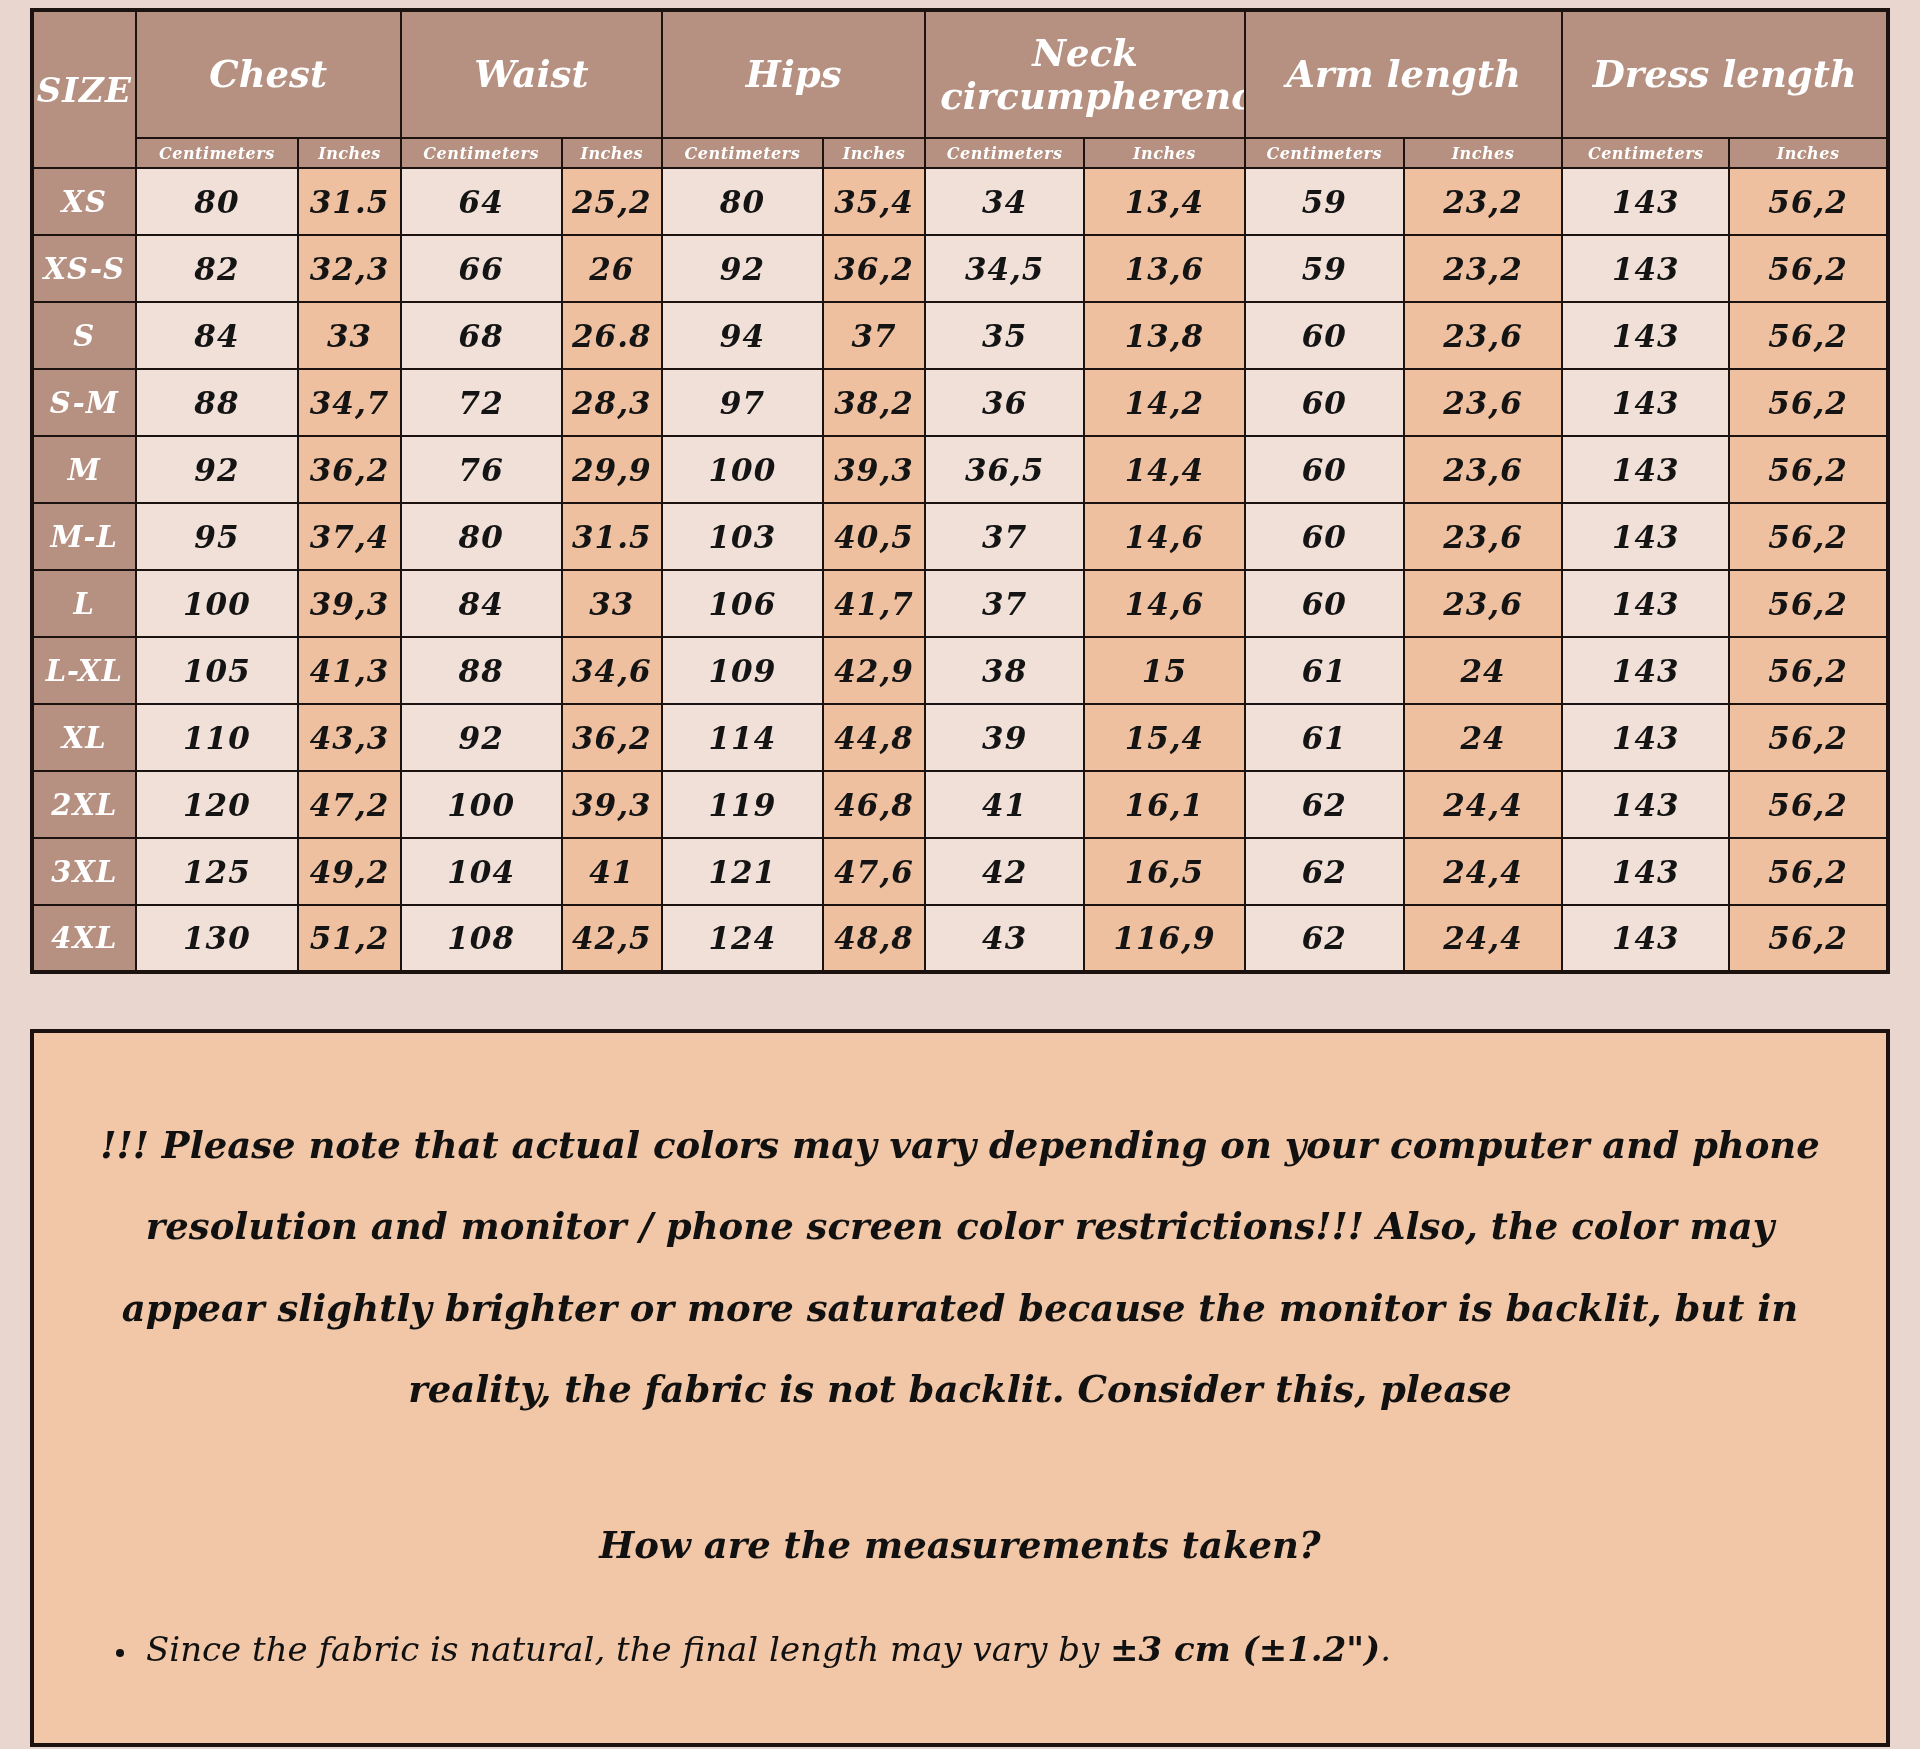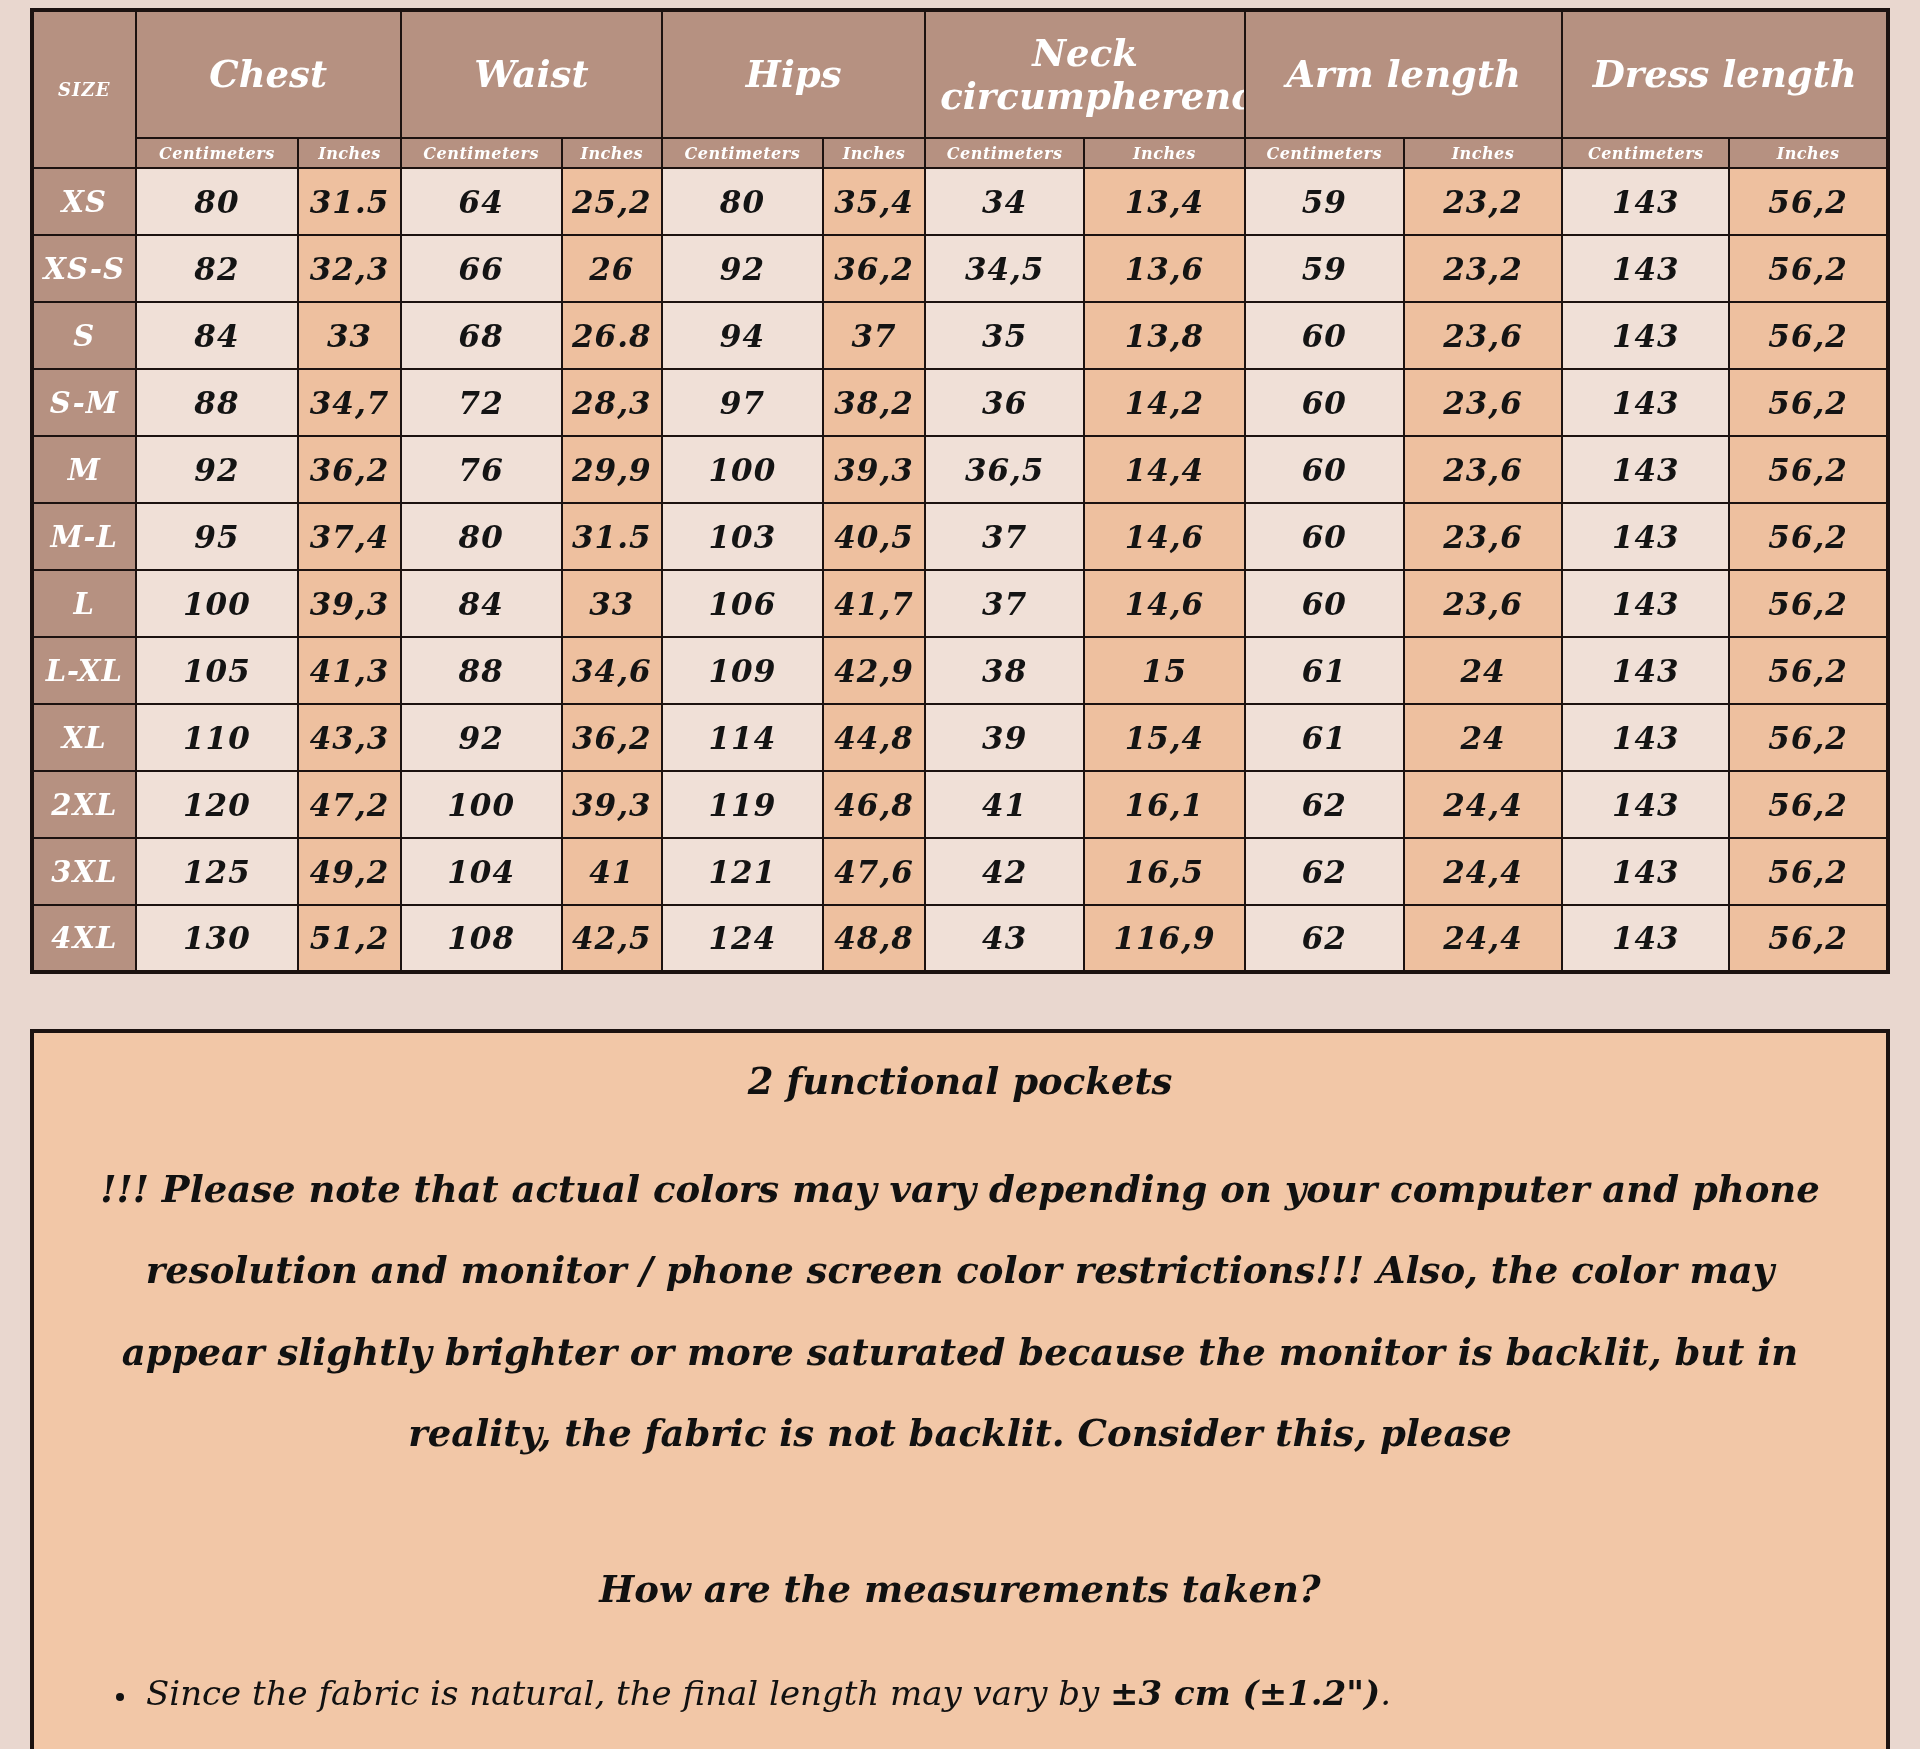--- a/index.html
+++ b/index.html
@@ -33,21 +33,21 @@
     border:2px solid var(--border);
     text-align:center;vertical-align:middle;
     overflow:hidden;
   }
   thead tr.group-row{height:128px;}
   thead tr.unit-row{height:30px;}
   tbody tr{height:67px;}
 
   th.size-head{
     background:var(--table-header-bg);color:var(--header-text);
-    font-style:italic;font-weight:600;font-size:18px;letter-spacing:1px;
+    font-style:italic;font-weight:600;font-size:34px;letter-spacing:1px;
   }
   th.group-head{
     background:var(--table-header-bg);color:var(--header-text);
     font-style:italic;font-weight:600;font-size:37px;line-height:1.15;
     padding:0 14px;
   }
   th.unit-head{
     background:var(--table-header-bg);color:var(--header-text);
     font-style:italic;font-weight:700;font-size:16px;letter-spacing:.5px;
   }
@@ -320,21 +320,20 @@
           <td class="in-cell">116,9</td>
           <td class="cm-cell">62</td>
           <td class="in-cell">24,4</td>
           <td class="cm-cell">143</td>
           <td class="in-cell">56,2</td>
         </tr>
       </tbody>
   </table>
 
   <div class="notes">
-    <div class="notes-title">2 functional pockets</div>
     <div class="notes-para">!!! Please note that actual colors may vary depending on your computer and phone resolution and monitor / phone screen color restrictions!!!  Also, the color may appear slightly brighter or more saturated because the monitor is backlit, but in reality, the fabric is not backlit. Consider this, please</div>
     <div class="notes-heading">How are the measurements taken?</div>
     <ul class="notes-list">
         <li>
           <span class="bullet-dot"></span>
           <span class="bullet-text"><span>Since the fabric is natural, the final length may vary by </span><b>±3 cm (±1.2")</b><span>.</span></span>
         </li>
       </ul>
 
   </div>

